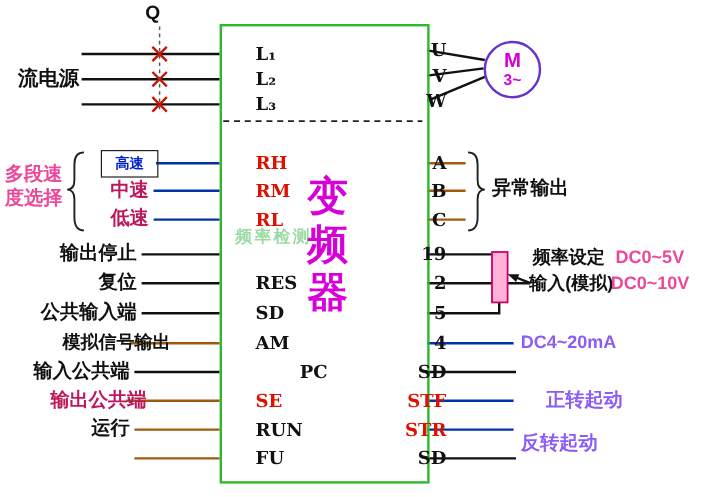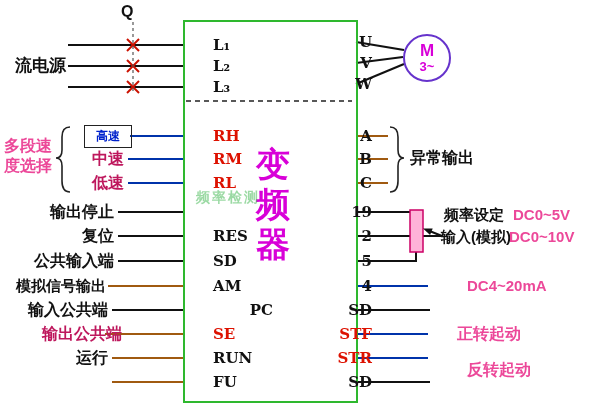--- a/index.html
+++ b/index.html
@@ -8,21 +8,21 @@
   #wires{position:absolute;left:0;top:0;}
   .lbl{position:absolute;font-weight:bold;font-size:16px;line-height:20px;height:20px;
        white-space:nowrap;color:#111;}
   .ra{text-align:right;}
   .term{position:absolute;font-weight:bold;font-size:15px;line-height:20px;height:20px;
         font-family:"DejaVu Serif","Liberation Serif",serif;color:#111;margin-left:24px;}
   .tr{left:189px;width:60px;text-align:left;}
   .tright{left:298px;width:50px;text-align:right;}
   .red{color:#dd1100;}
   .blue{color:#be185d;}
-  .navy{color:#ec4899;margin-left:33px;}
+  .navy{color:#8b5cf6;}
   .mag{color:#ec4899;}
   .box{position:absolute;left:183px;top:20px;width:171px;height:379px;
        border:2.5px solid #2eb82e;background:transparent;}
   .speedbox{position:absolute;left:84px;top:125px;width:46px;height:21px;
             border:1.5px solid #222;text-align:center;font-weight:bold;font-size:12px;
             line-height:21px;color:#0022cc;}
   #invname{position:absolute;left:250px;top:144px;width:46px;text-align:center;}
   #invname span{display:block;font-size:34px;line-height:40px;font-weight:bold;color:#d800d8;}
   #motor{position:absolute;left:403px;top:34px;width:44px;height:44px;border-radius:50%;
          border:2.5px solid #6633cc;display:flex;flex-direction:column;align-items:center;
@@ -130,21 +130,21 @@
   <div class="lbl mag" style="left:4px;top:136px;">多段速</div>
   <div class="lbl mag" style="left:4px;top:156px;">度选择</div>
 
   <div class="speedbox">高速</div>
   <div class="lbl blue" style="left:92px;top:149px;">中速</div>
   <div class="lbl blue" style="left:92px;top:173px;">低速</div>
 
   <div class="lbl ra" style="left:0;width:114px;top:202px;">输出停止</div>
   <div class="lbl ra" style="left:0;width:114px;top:226px;">复位</div>
   <div class="lbl ra" style="left:0;width:114px;top:251px;">公共输入端</div>
-  <div class="lbl ra sm" style="left:0;width:106px;top:276px;">模拟信号输出</div>
+  <div class="lbl ra sm" style="left:0;width:106px;top:276px;padding-left:36px;">模拟信号输出</div>
   <div class="lbl ra" style="left:0;width:108px;top:300px;">输入公共端</div>
   <div class="lbl ra blue" style="left:0;width:102px;top:324px;margin-left:20px;">输出公共端</div>
   <div class="lbl ra" style="left:0;width:108px;top:348px;">运行</div>
 
   <div class="term tr" style="top:35px;">L₁</div>
   <div class="term tr" style="top:56px;">L₂</div>
   <div class="term tr" style="top:77px;">L₃</div>
   <div class="term tr red" style="top:126px;">RH</div>
   <div class="term tr red" style="top:149px;">RM</div>
   <div class="term tr red" style="top:173px;">RL</div>
@@ -175,16 +175,16 @@
     <span class="m1">M</span>
     <span class="m2">3~</span>
   </div>
 
   <div class="lbl" style="left:410px;top:148px;">异常输出</div>
   <div class="lbl sm" style="left:444px;top:205px;">频率设定</div>
   <div class="lbl sm" style="left:441px;top:227px;">输入(模拟)</div>
   <div class="lbl sm mag" style="left:513px;top:205px;">DC0~5V</div>
   <div class="lbl sm mag" style="left:509px;top:227px;">DC0~10V</div>
   <div class="lbl sm navy" style="left:434px;top:276px;">DC4~20mA</div>
-  <div class="lbl navy" style="left:424px;top:324px;">正转起动</div>
+  <div class="lbl navy" style="left:455px;top:324px;">正转起动</div>
   <div class="lbl navy" style="left:434px;top:360px;">反转起动</div>
 
 </div>
 
 </body></html>

